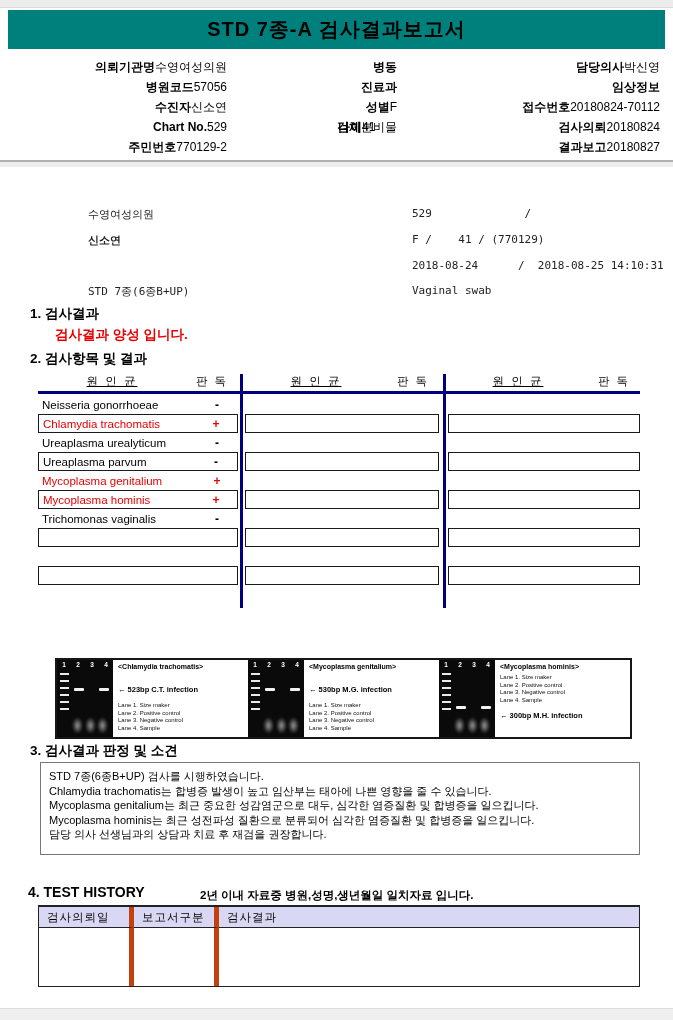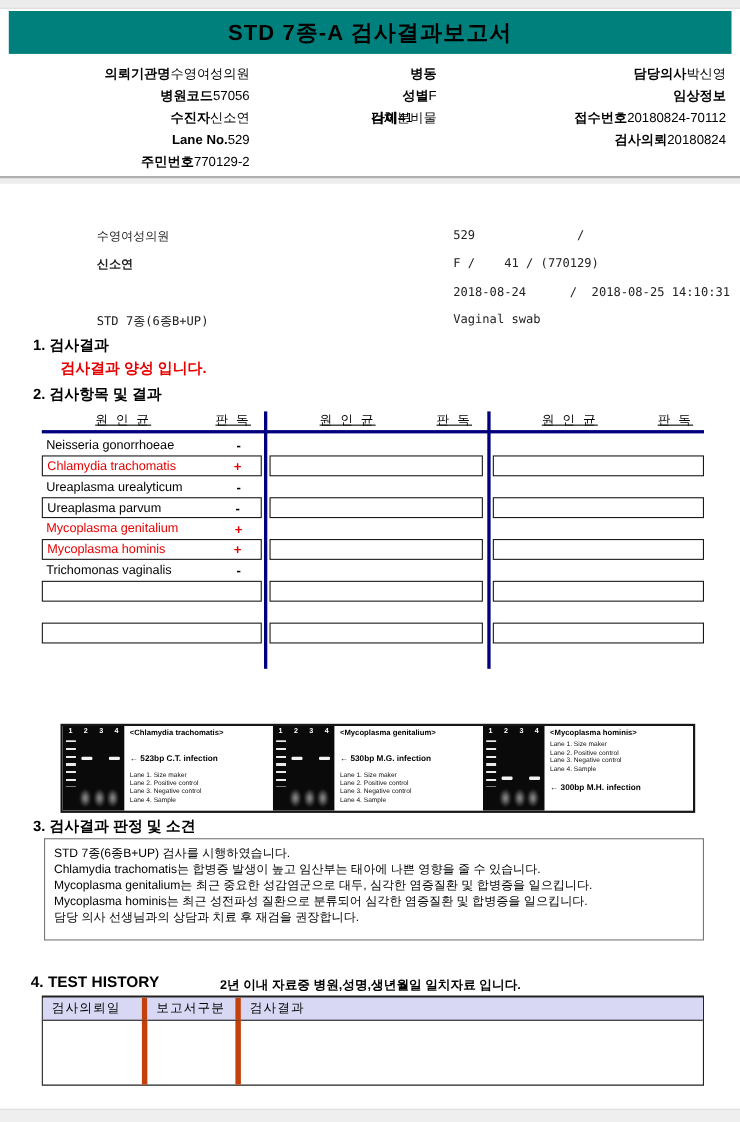--- a/index.html
+++ b/index.html
@@ -39,21 +39,21 @@
   .s-item { position:absolute; white-space:pre; }
 
   
   .sec-title { position:absolute; left:30px; font-size:13.5px; font-weight:bold; }
   .result-line { position:absolute; left:55px; font-size:13.5px; font-weight:bold; color:#e60000; }
 
   
   .rtable { position:absolute; top:374px; left:38px; width:602px; height:240px; }
   .rhead { position:absolute; top:0; height:17px; display:flex; font-size:11.5px; }
   .rhead .h-org { flex:1; text-align:center; text-decoration:underline; letter-spacing:2px; }
-  .rhead .h-read { width:52px; text-align:center; text-decoration:underline; letter-spacing:2px; }
+  .rhead .h-read { width:52px; text-align:center; letter-spacing:2px; }
   .navy-bar { position:absolute; top:17px; left:0; width:602px; height:3px; background:#00007E; }
   .vdiv { position:absolute; top:0; width:3px; height:234px; background:#00007E; }
   .rgroup { position:absolute; top:21px; }
   .rrow { position:relative; height:19px; display:flex; align-items:center; }
   .rrow.boxed { border:1px solid #1a1a1a; }
   .o-name { flex:1; padding-left:4px; font-size:11.5px; white-space:nowrap; }
   .o-res { width:42px; text-align:center; font-size:12px; font-weight:bold; }
   .rrow.pos .o-name, .rrow.pos .o-res { color:#e60000; }
 
   
@@ -99,36 +99,38 @@
 
   <div class="banner">
     <span class="title">STD 7종-A 검사결과보고서</span>
   </div>
 
   <div class="info">
     <div class="info-col col1">
       <div class="info-row"><span class="ilabel">의뢰기관명</span><span>수영여성의원</span></div>
       <div class="info-row"><span class="ilabel">병원코드</span><span>57056</span></div>
       <div class="info-row"><span class="ilabel">수진자</span><span>신소연</span></div>
-      <div class="info-row"><span class="ilabel">Lane No.</span><span>529</span></div>
+      <div class="info-row"><span class="ilabel">Chart No.</span><span>529</span></div>
       <div class="info-row"><span class="ilabel">주민번호</span><span>770129-2</span></div>
     </div>
     <div class="info-col col2">
       <div class="info-row"><span class="ilabel">병동</span><span></span></div>
+      <div class="info-row"><span class="ilabel">진료과</span><span></span></div>
       <div class="info-row">
         <span class="ilabel">성별</span><span>F</span>
         <span class="pair2"><span class="ilabel">나이</span><span>41</span></span>
       </div>
       <div class="info-row"><span class="ilabel">검체</span><span>분비물</span></div>
     </div>
     <div class="info-col col3">
       <div class="info-row"><span class="ilabel">담당의사</span><span>박신영</span></div>
       <div class="info-row"><span class="ilabel">임상정보</span><span></span></div>
       <div class="info-row"><span class="ilabel">접수번호</span><span>20180824-70112</span></div>
       <div class="info-row"><span class="ilabel">검사의뢰</span><span>20180824</span></div>
+      <div class="info-row"><span class="ilabel">결과보고</span><span>20180827</span></div>
     </div>
   </div>
 
   <div class="sep"></div>
 
   <div class="summary">
 
     <span class="s-item" style="top:207px; left:88px;">수영여성의원</span>
     <span class="s-item" style="top:207px; left:412px;">529              /</span>
     <span class="s-item" style="top:233px; left:88px; font-weight:bold;">신소연</span>

